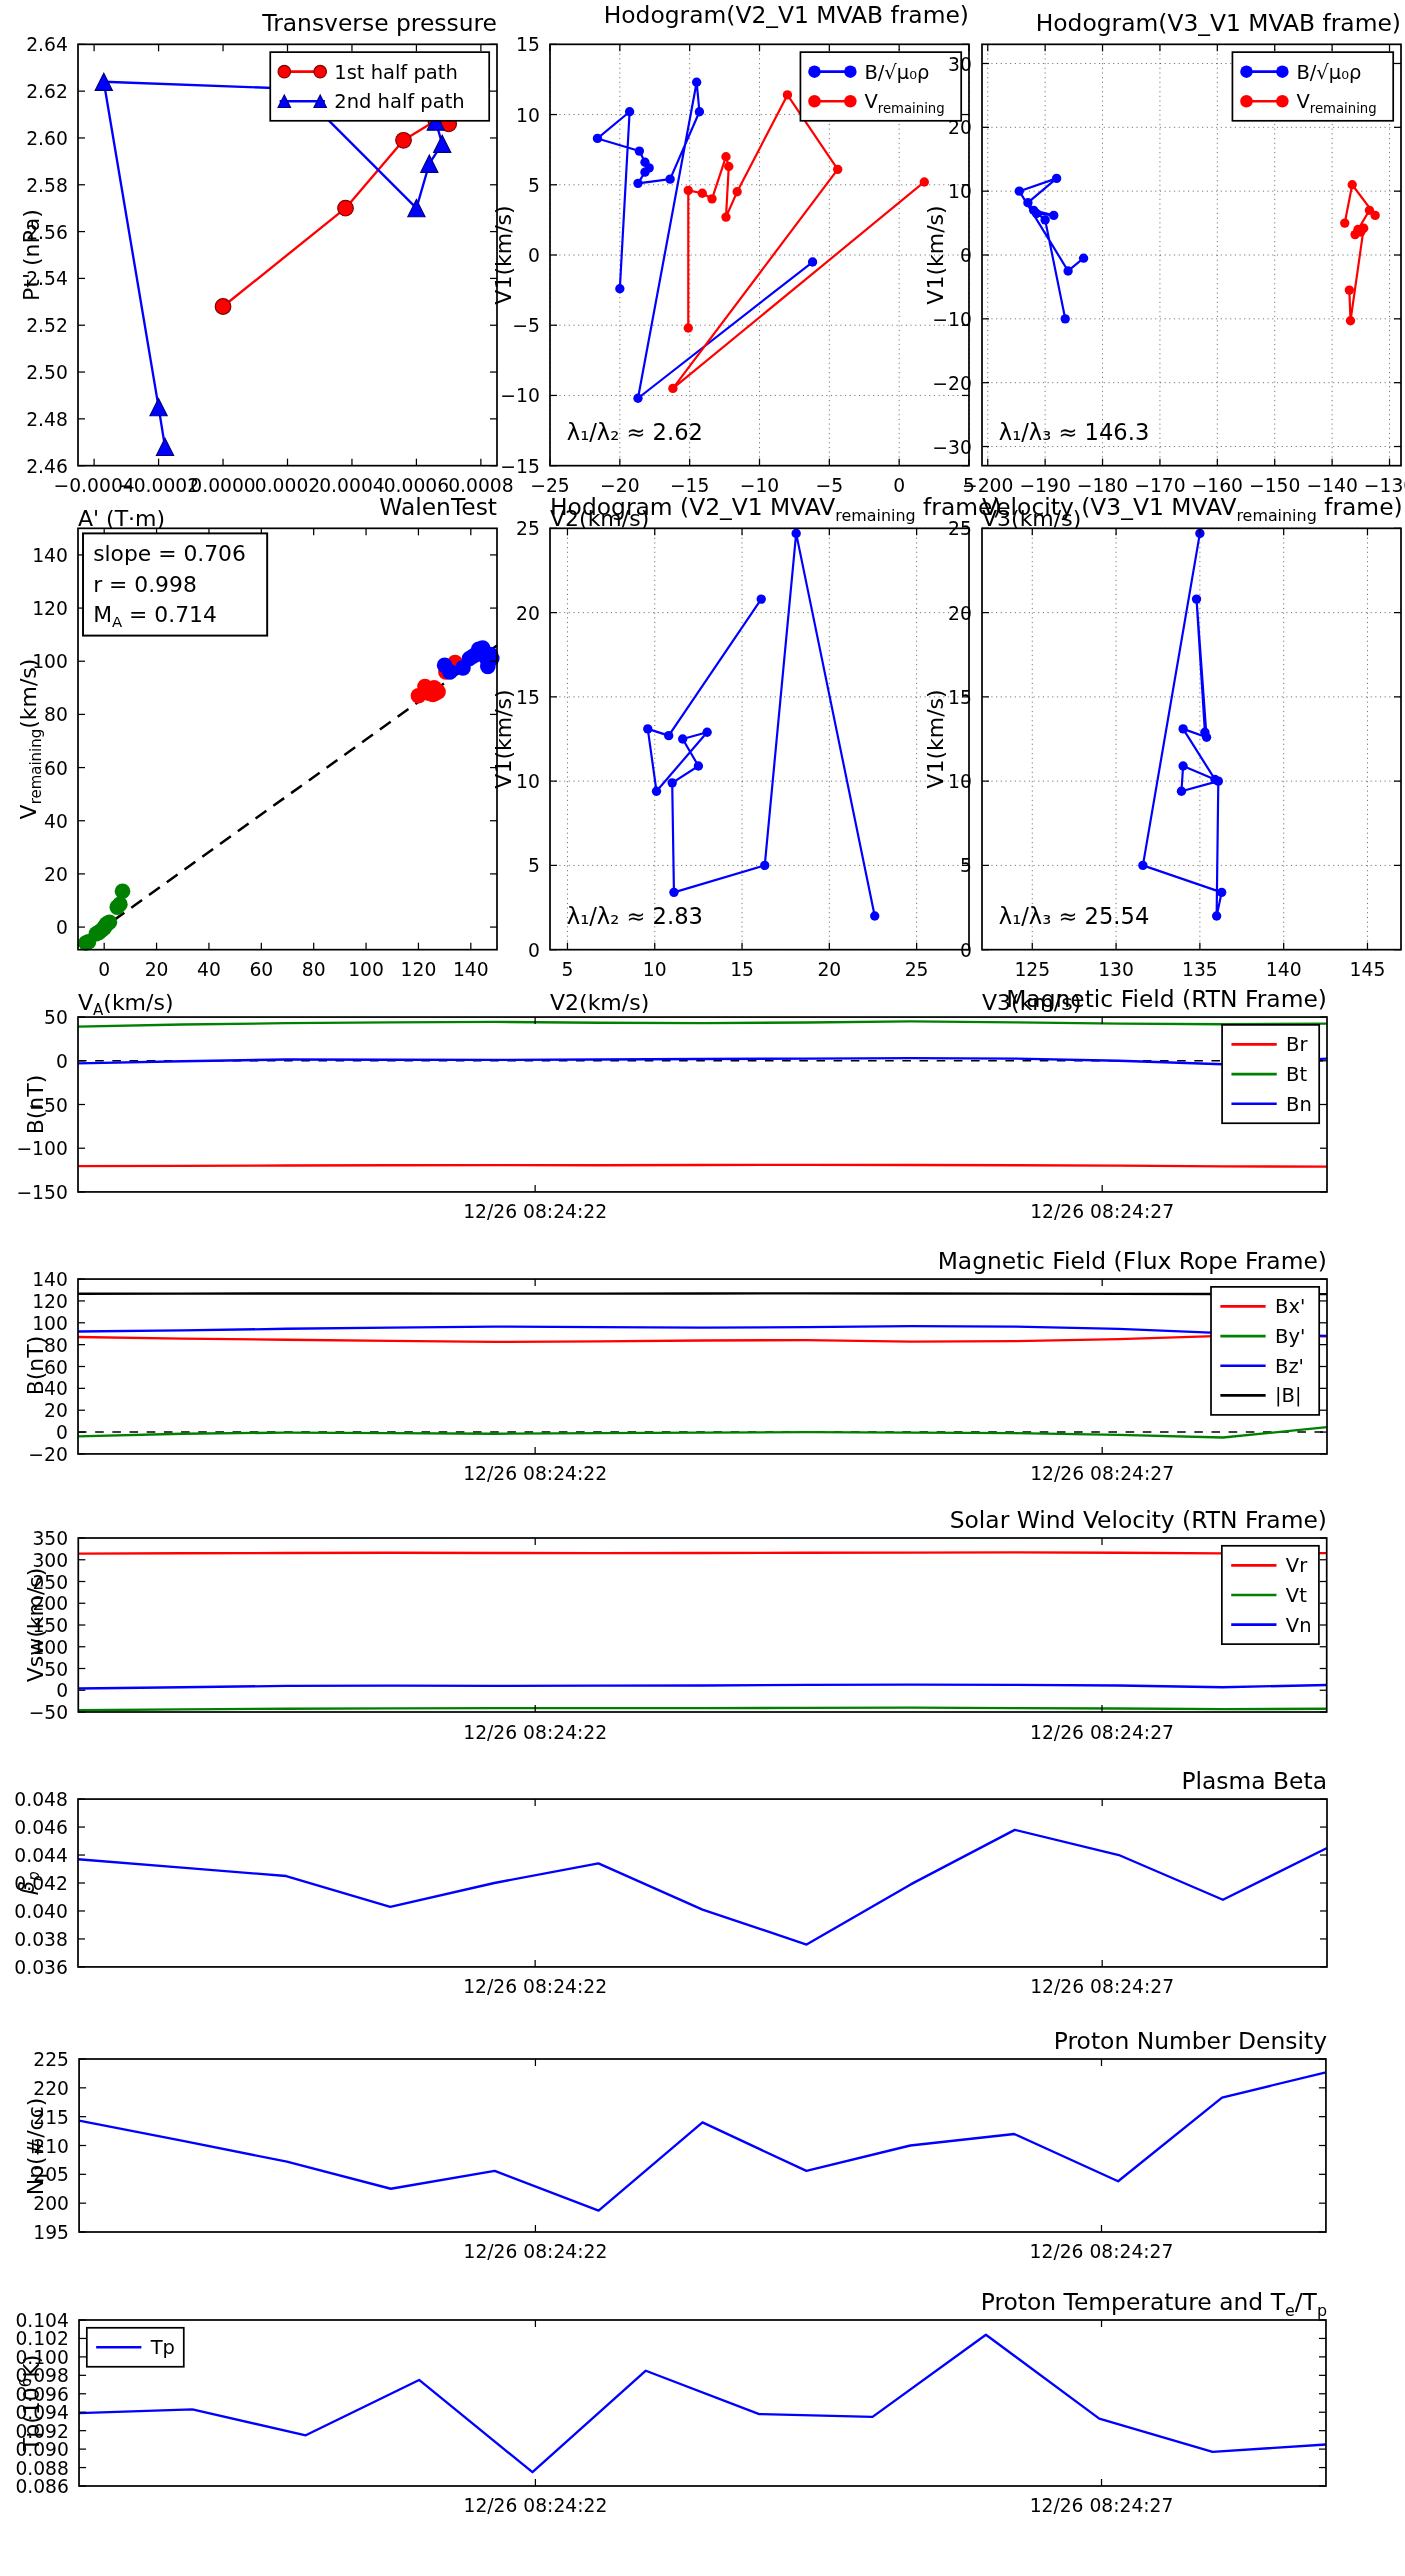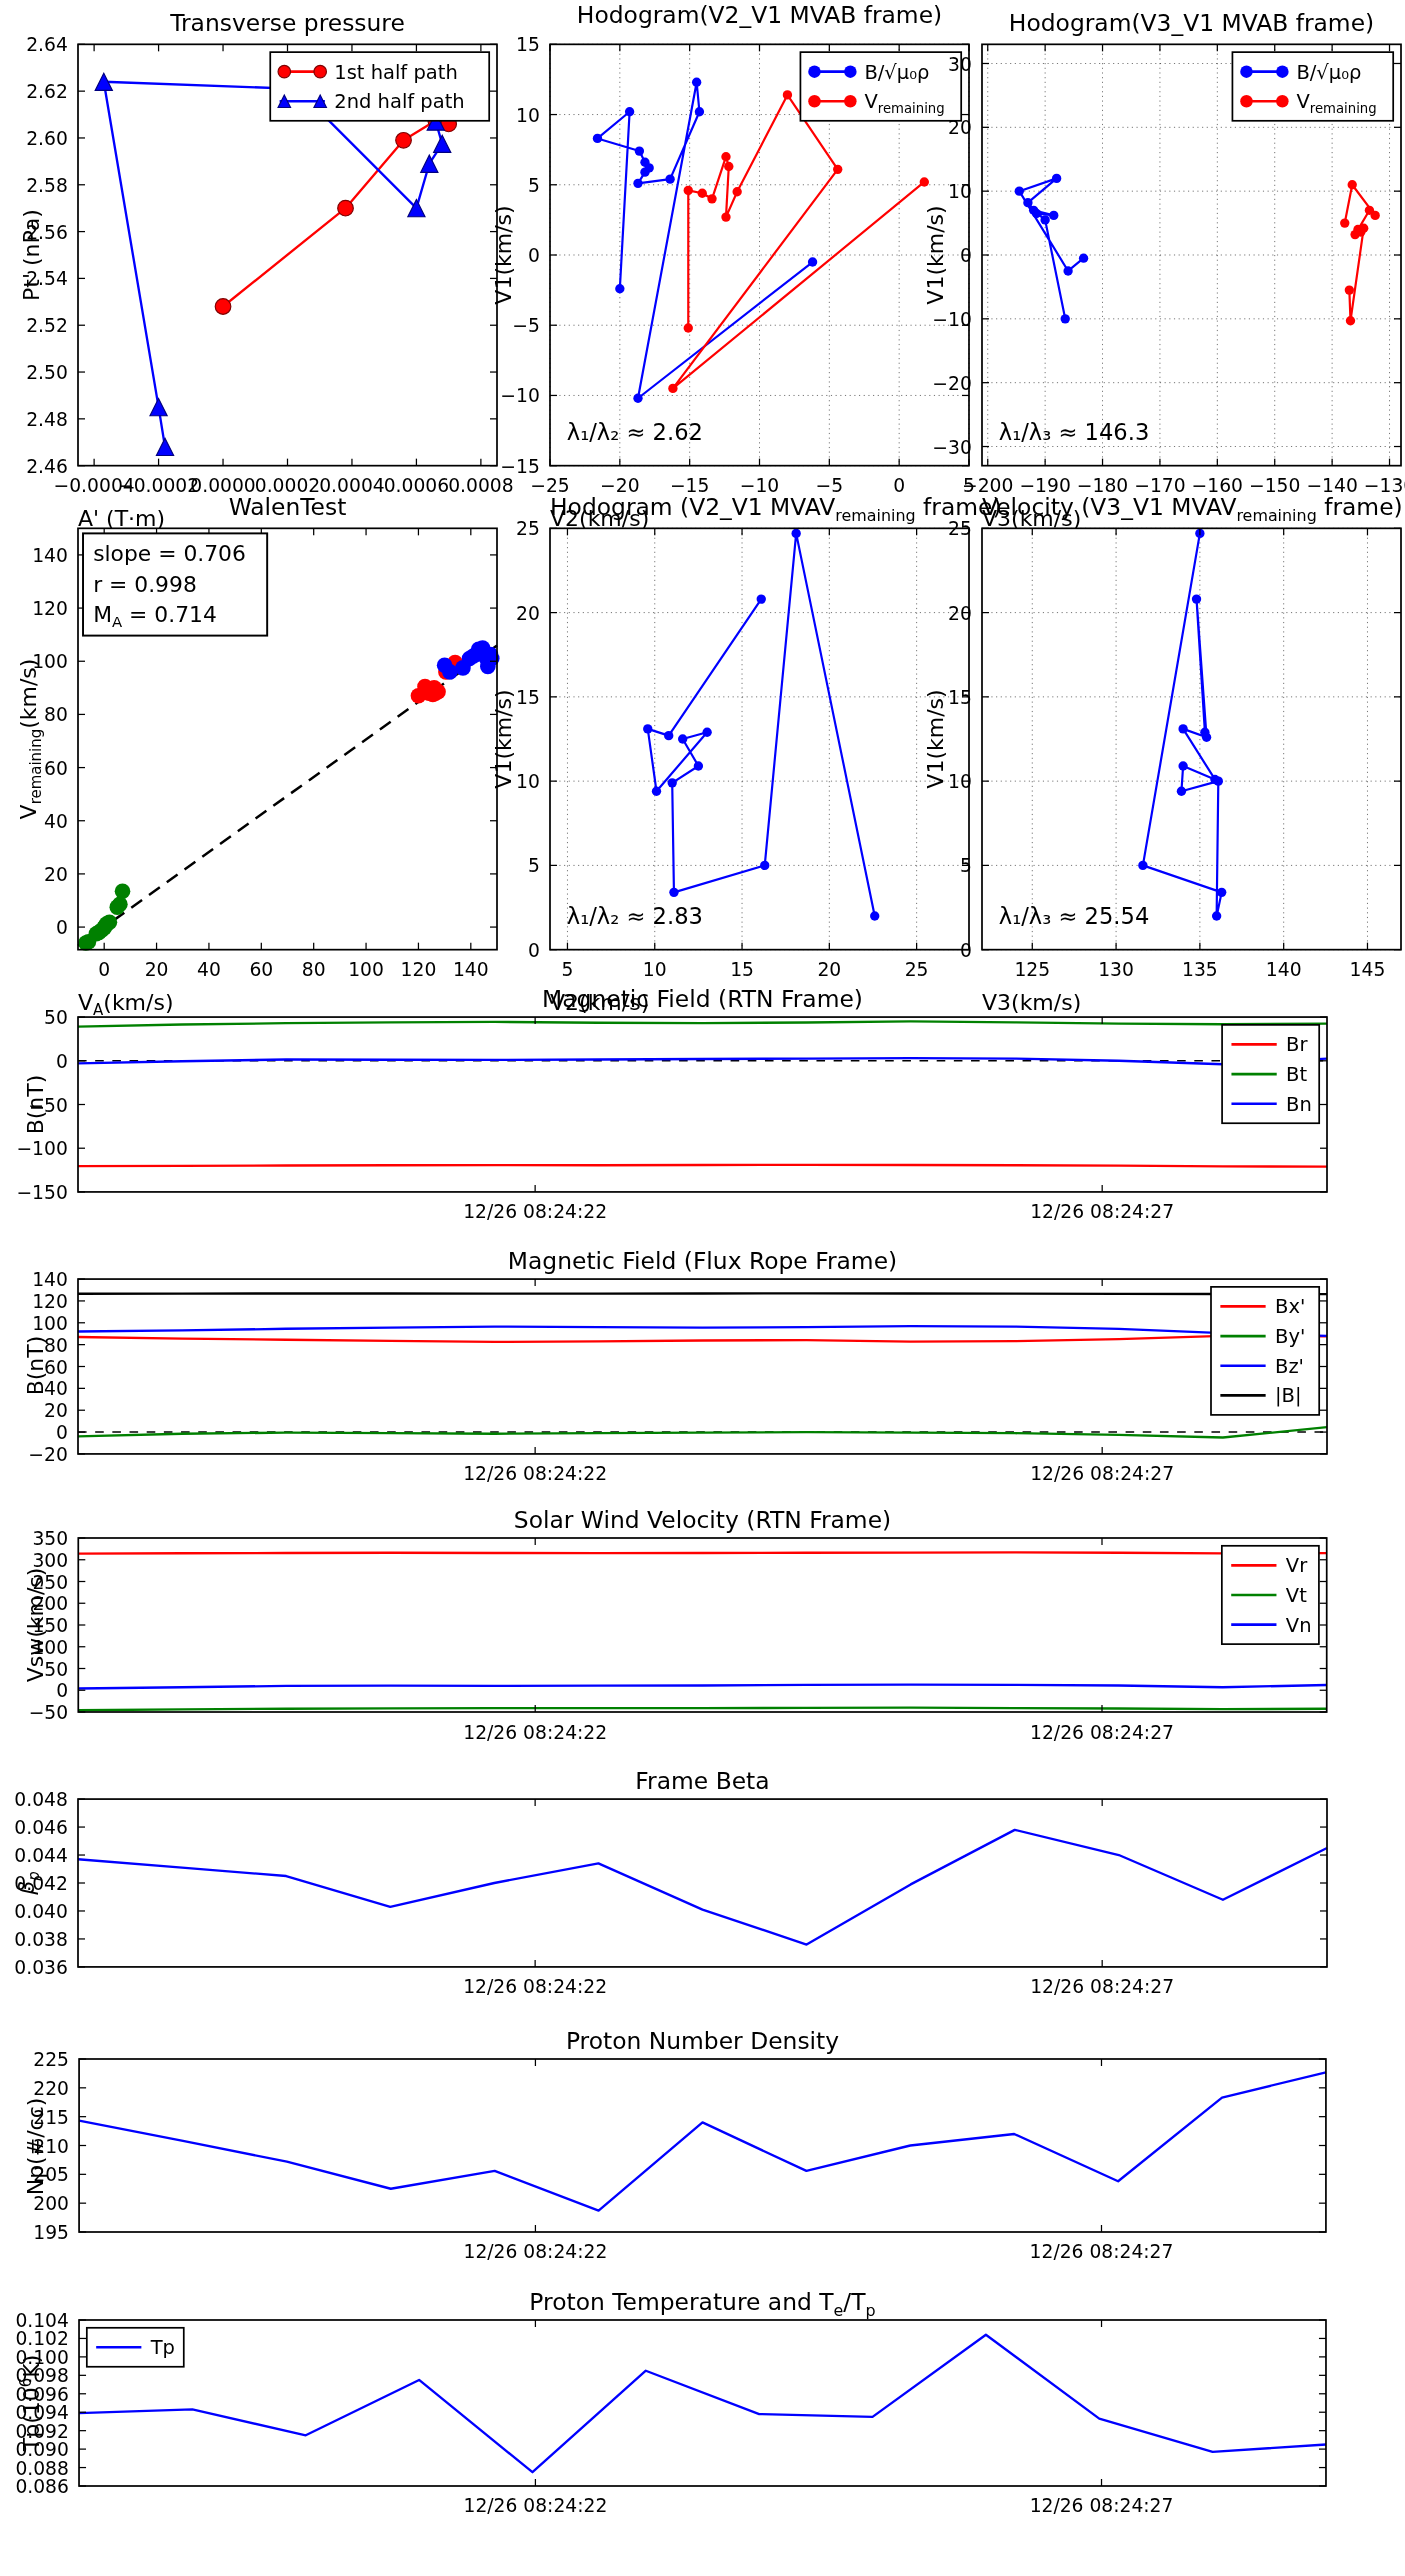--- a/index.html
+++ b/index.html
@@ -1,18 +1,18 @@
 <!DOCTYPE html>
 <html style="font-size:12.5px"><head>
 <meta charset="utf-8">
 <style>
   html,body{margin:0;padding:0;background:#fff;}
   body{width:1405px;height:2576px;position:relative;font-family:"DejaVu Sans",sans-serif;color:#000;}
   .axes{position:absolute;}
-  .fig-title{position:absolute;font-size:23.4px;text-align:center;white-space:nowrap;}
+  .fig-title{position:absolute;font-size:23.4px;text-align:right;white-space:nowrap;}
   .fig-title sub{font-size:68%;}
   .xlab{position:absolute;font-size:22px;text-align:left;white-space:nowrap;}
   .xlab sub,.ylab sub{font-size:68%;}
   .ylab sup{font-size:68%;}
   .ylab{position:absolute;font-size:22px;text-align:center;transform-origin:0 0;transform:rotate(-90deg);white-space:nowrap;}
   svg{overflow:visible;display:block;}
   svg text{font-family:"DejaVu Sans",sans-serif;fill:#000;}
   .tick{font-size:24px;}
   .leg{font-size:25px;}
   .ann{font-size:29px;}
@@ -698,21 +698,21 @@
         <text x="1547.6" y="44" class="leg" text-anchor="start">Vr</text>
         <line x1="1477.6" y1="73" x2="1535.6" y2="73" stroke="#008000" stroke-width="3.4"></line>
         <text x="1547.6" y="82" class="leg" text-anchor="start">Vt</text>
         <line x1="1477.6" y1="111" x2="1535.6" y2="111" stroke="#0000ff" stroke-width="3.4"></line>
         <text x="1547.6" y="120" class="leg" text-anchor="start">Vn</text>
       </svg>
     </div>
 </div>
 
 <div>
-  <div class="fig-title" style="left:78px;top:1767px;width:1249px">Frame Beta</div>
+  <div class="fig-title" style="left:78px;top:1767px;width:1249px">Plasma Beta</div>
   <div class="ylab" style="left:14px;top:1967px;width:168px;font-style:italic"><span>β</span><sub>p</sub></div>
   <div class="axes" style="left:78px;top:1799px;width:1249px;height:168px">
       <svg width="1249" height="168" viewBox="0 0 1600 215">
         <polyline points="0,77.0416666666666 133.33333333333331,87.79166666666667 266.66666666666663,98.5416666666666 400,137.95833333333326 533.3333333333333,107.49999999999993 666.6666666666667,82.41666666666663 800,141.54166666666669 933.3333333333334,186.33333333333326 1066.6666666666665,109.29166666666666 1200,39.41666666666666 1333.3333333333335,71.66666666666669 1466.6666666666665,128.99999999999994 1600,62.70833333333337" fill="none" stroke="#0000ff" stroke-width="3" stroke-linejoin="round"></polyline>
         <rect x="0" y="0" width="1600" height="215" fill="none" stroke="#000" stroke-width="2.2"></rect>
         <line x1="585.6" y1="215" x2="585.6" y2="206" stroke="#000" stroke-width="1.6"></line>
         <line x1="585.6" y1="0" x2="585.6" y2="9" stroke="#000" stroke-width="1.6"></line>
         <text x="585.6" y="249" class="tick" text-anchor="middle">12/26 08:24:22</text>
         <line x1="1312" y1="215" x2="1312" y2="206" stroke="#000" stroke-width="1.6"></line>
         <line x1="1312" y1="0" x2="1312" y2="9" stroke="#000" stroke-width="1.6"></line>

